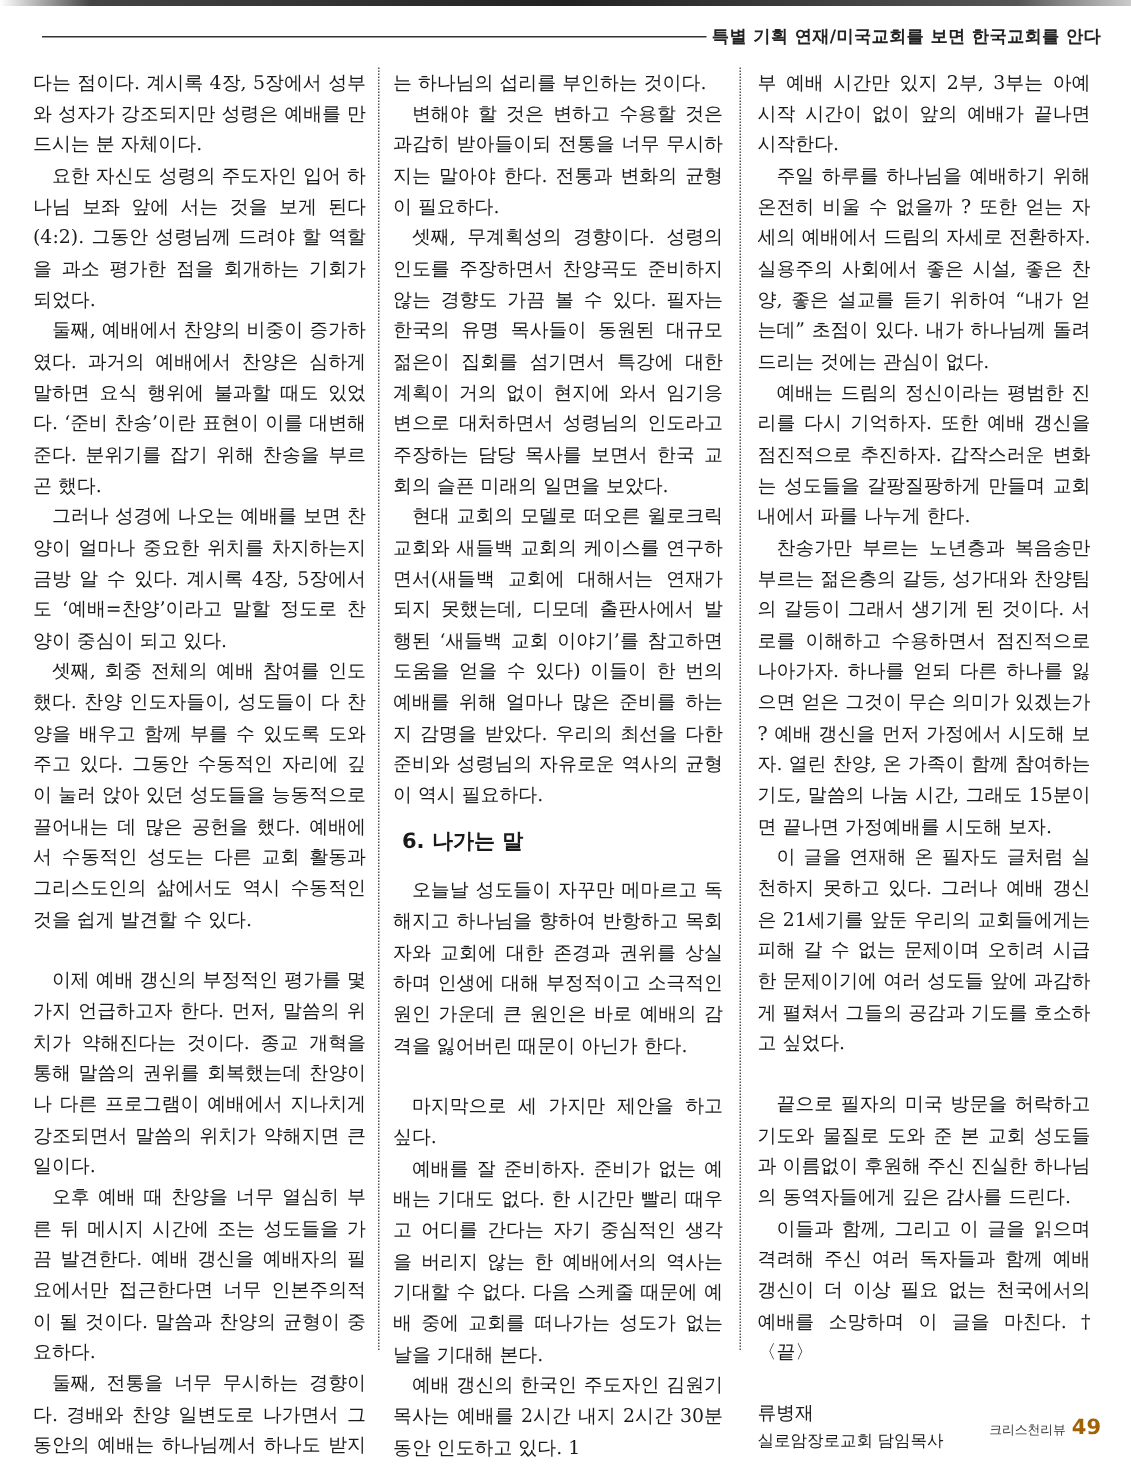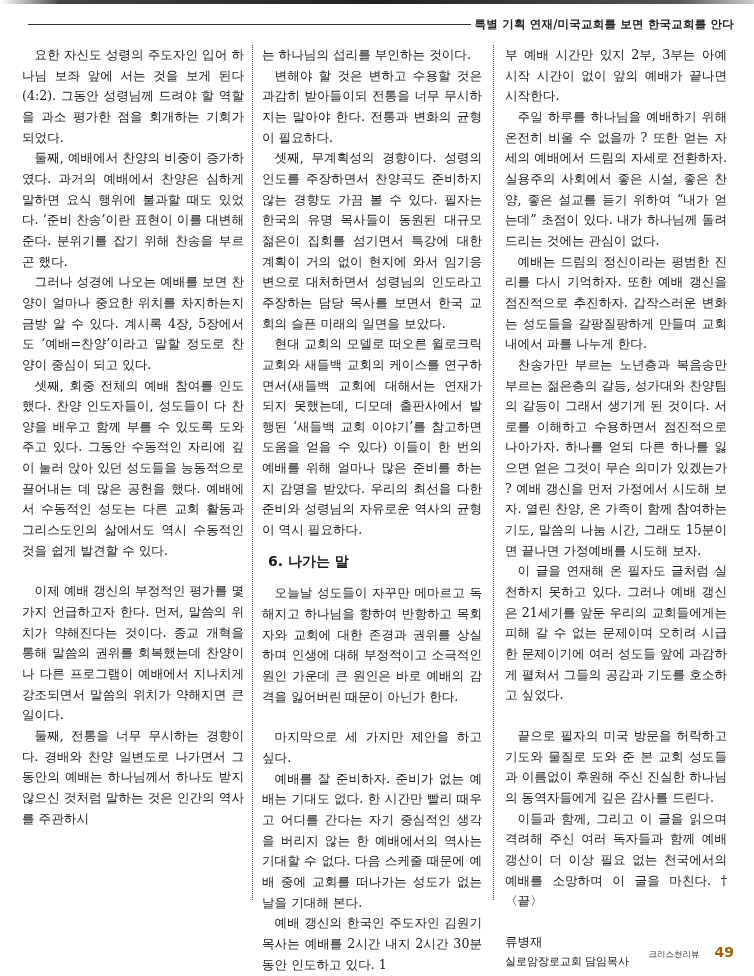--- a/index.html
+++ b/index.html
@@ -24,45 +24,47 @@
   .divider-2 { left: 471px; height: 855px; top: 45px; margin-left: 22px; }
 
   .para { display: block; text-indent: 0; }
   .para.indent { text-indent: 1em; }
   .gap { height: 20px; }
   .section-title { font-family: "DejaVu Sans", "Liberation Sans", sans-serif; font-weight: bold; font-size: 14px; margin: 10px 0 12px 6px; }
 
   .author-name { font-family: "DejaVu Sans", "Liberation Sans", sans-serif; font-weight: normal; font-size: 12.5px; margin-top: 20px; }
   .author-title { font-family: Liberation Sans, sans-serif; font-size: 11px; line-height: 16px; }
 
-  .footer { position: absolute; right: 20px; top: 944px; display: flex; align-items: baseline; gap: 15px; }
+  .footer { position: absolute; right: 20px; top: 944px; display: flex; align-items: baseline; gap: 4px; }
   .footer-mag { font-family: "DejaVu Sans", "Liberation Sans", sans-serif; font-size: 8.5px; color: #333; }
   .footer-page { font-family: "DejaVu Sans", "Liberation Sans", sans-serif; font-size: 14px; font-weight: bold; color: #a16207; }
 </style>
 </head>
 <body>
 
 <div class="top-rule"></div>
 
 <div class="header">
   <div class="header-line"></div>
   <div class="header-text">특별 기획 연재/미국교회를 보면 한국교회를 안다</div>
 </div>
 
 <div class="divider divider-1"></div>
 <div class="divider divider-2"></div>
 
 <div class="columns">
   <div class="col col-1">
+    <p class="para">다는 점이다. 계시록 4장, 5장에서 성부와 성자가 강조되지만 성령은 예배를 만드시는 분 자체이다.</p>
     <p class="para indent">요한 자신도 성령의 주도자인 입어 하나님 보좌 앞에 서는 것을 보게 된다(4:2). 그동안 성령님께 드려야 할 역할을 과소 평가한 점을 회개하는 기회가 되었다.</p>
     <p class="para indent">둘째, 예배에서 찬양의 비중이 증가하였다. 과거의 예배에서 찬양은 심하게 말하면 요식 행위에 불과할 때도 있었다. ‘준비 찬송’이란 표현이 이를 대변해 준다. 분위기를 잡기 위해 찬송을 부르곤 했다.</p>
     <p class="para indent">그러나 성경에 나오는 예배를 보면 찬양이 얼마나 중요한 위치를 차지하는지 금방 알 수 있다. 계시록 4장, 5장에서도 ‘예배=찬양’이라고 말할 정도로 찬양이 중심이 되고 있다.</p>
     <p class="para indent">셋째, 회중 전체의 예배 참여를 인도했다. 찬양 인도자들이, 성도들이 다 찬양을 배우고 함께 부를 수 있도록 도와주고 있다. 그동안 수동적인 자리에 깊이 눌러 앉아 있던 성도들을 능동적으로 끌어내는 데 많은 공헌을 했다. 예배에서 수동적인 성도는 다른 교회 활동과 그리스도인의 삶에서도 역시 수동적인 것을 쉽게 발견할 수 있다.</p>
     <div class="gap"></div>
     <p class="para indent">이제 예배 갱신의 부정적인 평가를 몇 가지 언급하고자 한다. 먼저, 말씀의 위치가 약해진다는 것이다. 종교 개혁을 통해 말씀의 권위를 회복했는데 찬양이나 다른 프로그램이 예배에서 지나치게 강조되면서 말씀의 위치가 약해지면 큰일이다.</p>
+    <p class="para indent">오후 예배 때 찬양을 너무 열심히 부른 뒤 메시지 시간에 조는 성도들을 가끔 발견한다. 예배 갱신을 예배자의 필요에서만 접근한다면 너무 인본주의적이 될 것이다. 말씀과 찬양의 균형이 중요하다.</p>
     <p class="para indent">둘째, 전통을 너무 무시하는 경향이다. 경배와 찬양 일변도로 나가면서 그동안의 예배는 하나님께서 하나도 받지 않으신 것처럼 말하는 것은 인간의 역사를 주관하시</p>
   </div>
 
   <div class="col col-2">
     <p class="para">는 하나님의 섭리를 부인하는 것이다.</p>
     <p class="para indent">변해야 할 것은 변하고 수용할 것은 과감히 받아들이되 전통을 너무 무시하지는 말아야 한다. 전통과 변화의 균형이 필요하다.</p>
     <p class="para indent">셋째, 무계획성의 경향이다. 성령의 인도를 주장하면서 찬양곡도 준비하지 않는 경향도 가끔 볼 수 있다. 필자는 한국의 유명 목사들이 동원된 대규모 젊은이 집회를 섬기면서 특강에 대한 계획이 거의 없이 현지에 와서 임기응변으로 대처하면서 성령님의 인도라고 주장하는 담당 목사를 보면서 한국 교회의 슬픈 미래의 일면을 보았다.</p>
     <p class="para indent">현대 교회의 모델로 떠오른 윌로크릭 교회와 새들백 교회의 케이스를 연구하면서(새들백 교회에 대해서는 연재가 되지 못했는데, 디모데 출판사에서 발행된 ‘새들백 교회 이야기’를 참고하면 도움을 얻을 수 있다) 이들이 한 번의 예배를 위해 얼마나 많은 준비를 하는지 감명을 받았다. 우리의 최선을 다한 준비와 성령님의 자유로운 역사의 균형이 역시 필요하다.</p>
     <h2 class="section-title">6. 나가는 말</h2>
     <p class="para indent">오늘날 성도들이 자꾸만 메마르고 독해지고 하나님을 향하여 반항하고 목회자와 교회에 대한 존경과 권위를 상실하며 인생에 대해 부정적이고 소극적인 원인 가운데 큰 원인은 바로 예배의 감격을 잃어버린 때문이 아닌가 한다.</p>

